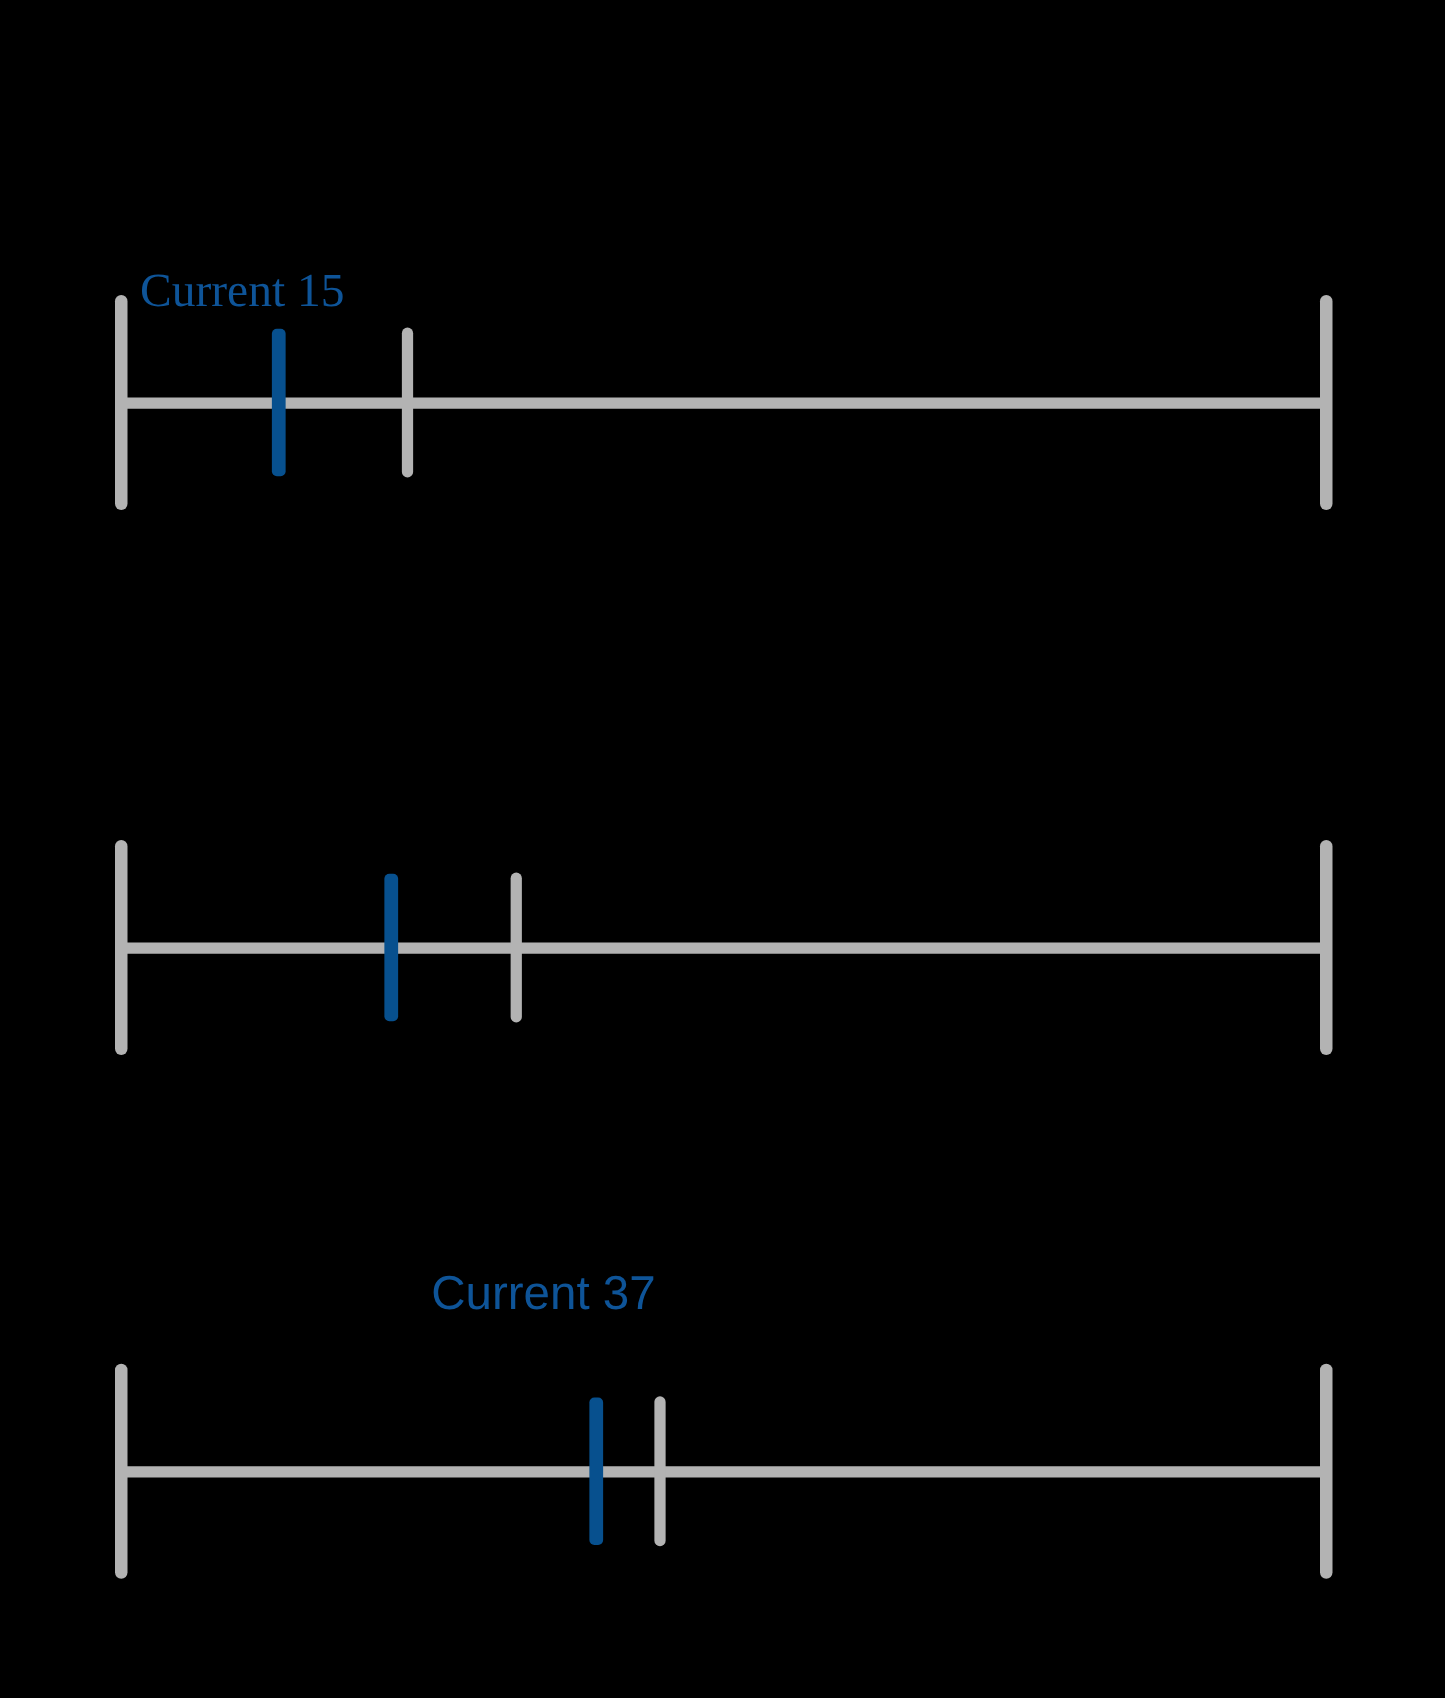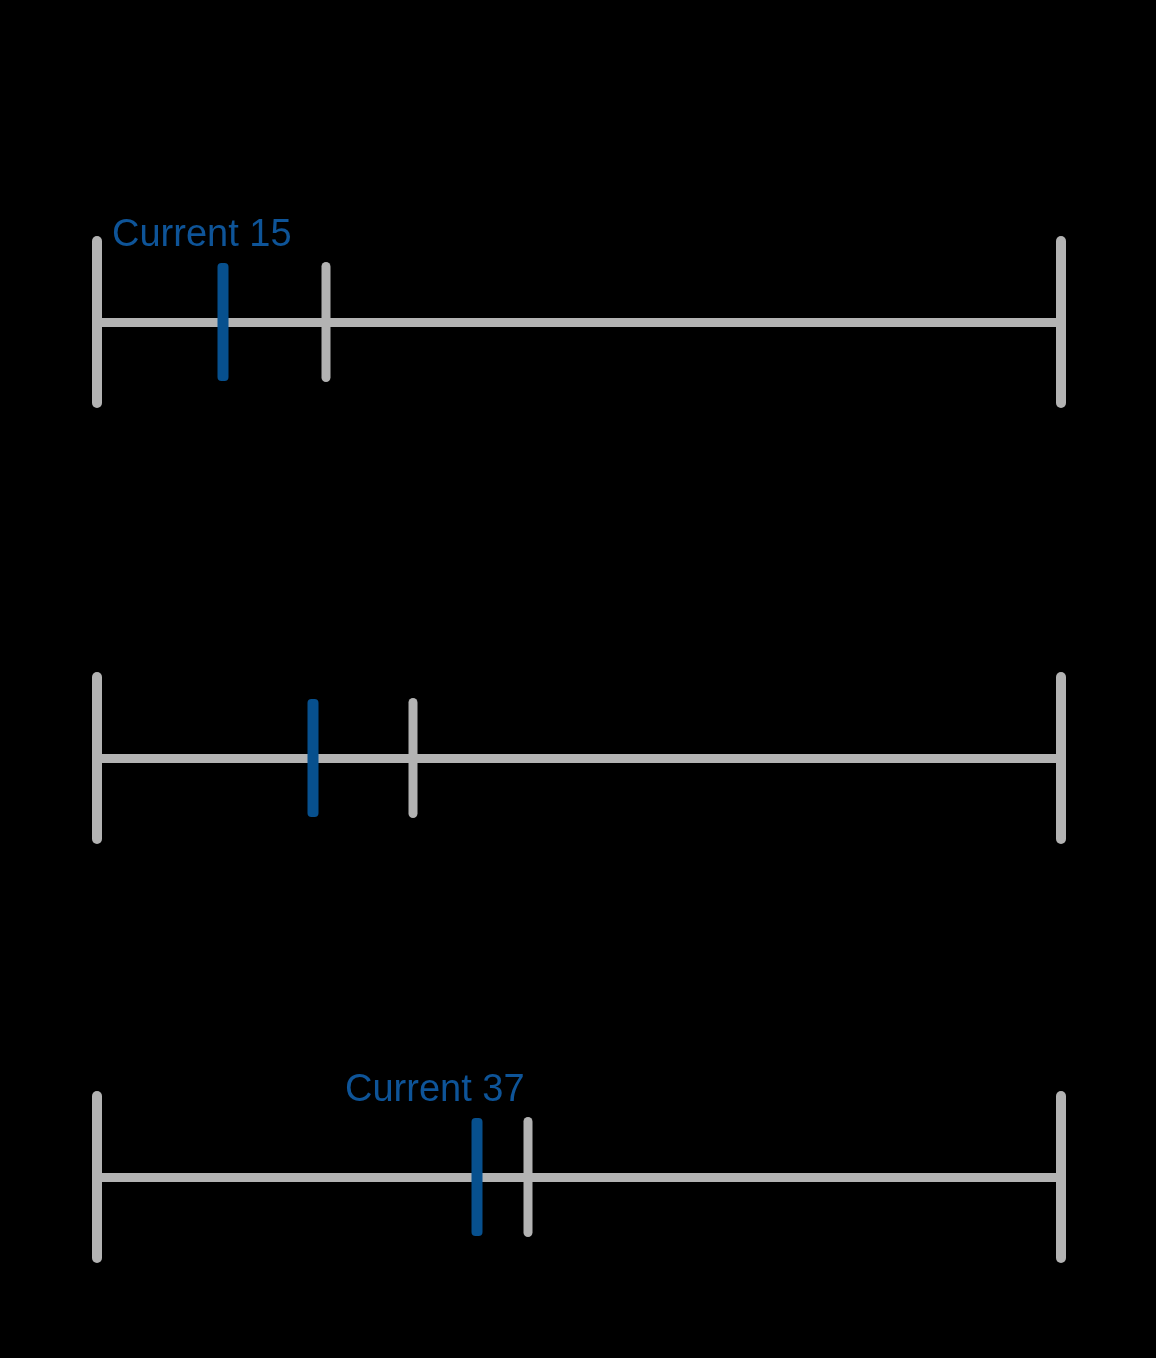--- a/index.html
+++ b/index.html
@@ -55,38 +55,38 @@
     border-radius: 4px;
     transform: translateX(-50%);
   }
 </style>
 </head>
 <body>
 
 <div class="stage">
 
   <div class="slider-row">
-    <div class="current-label" style="left: 112px; top: 213px; color: rgb(14, 84, 152);">Current 15</div>
+    <div class="current-label" style="left: 112px; top: 213px; color: rgb(14, 84, 152); font-family: Liberation Serif, serif;">Current 15</div>
     <div class="track" style="left: 97px; top: 317.5px; width: 964px; background: rgb(179, 179, 179);"></div>
     <div class="cap cap-left" style="left: 97px; top: 236px; background: rgb(179, 179, 179);"></div>
     <div class="cap cap-right" style="left: 1061px; top: 236px; background: rgb(179, 179, 179);"></div>
     <div class="tick" style="left: 326px; top: 262px; background: rgb(179, 179, 179);"></div>
     <div class="marker" style="left: 223px; top: 263px; background: rgb(7, 80, 142);"></div>
   </div>
 
   <div class="slider-row">
     <div class="track" style="left: 97px; top: 753.5px; width: 964px; background: rgb(179, 179, 179);"></div>
     <div class="cap cap-left" style="left: 97px; top: 672px; background: rgb(179, 179, 179);"></div>
     <div class="cap cap-right" style="left: 1061px; top: 672px; background: rgb(179, 179, 179);"></div>
     <div class="tick" style="left: 413px; top: 698px; background: rgb(179, 179, 179);"></div>
     <div class="marker" style="left: 313px; top: 699px; background: rgb(7, 80, 142);"></div>
   </div>
 
   <div class="slider-row">
-    <div class="current-label" style="left: 345px; top: 1068px; color: rgb(14, 84, 152);">Current 37</div>
+    <div class="current-label" style="left: 345px; top: 1015px; color: rgb(14, 84, 152);">Current 37</div>
     <div class="track" style="left: 97px; top: 1172.5px; width: 964px; background: rgb(179, 179, 179);"></div>
     <div class="cap cap-left" style="left: 97px; top: 1091px; background: rgb(179, 179, 179);"></div>
     <div class="cap cap-right" style="left: 1061px; top: 1091px; background: rgb(179, 179, 179);"></div>
     <div class="tick" style="left: 528px; top: 1117px; background: rgb(179, 179, 179);"></div>
     <div class="marker" style="left: 477px; top: 1118px; background: rgb(7, 80, 142);"></div>
   </div>
 
 </div>
 
 </body></html>

